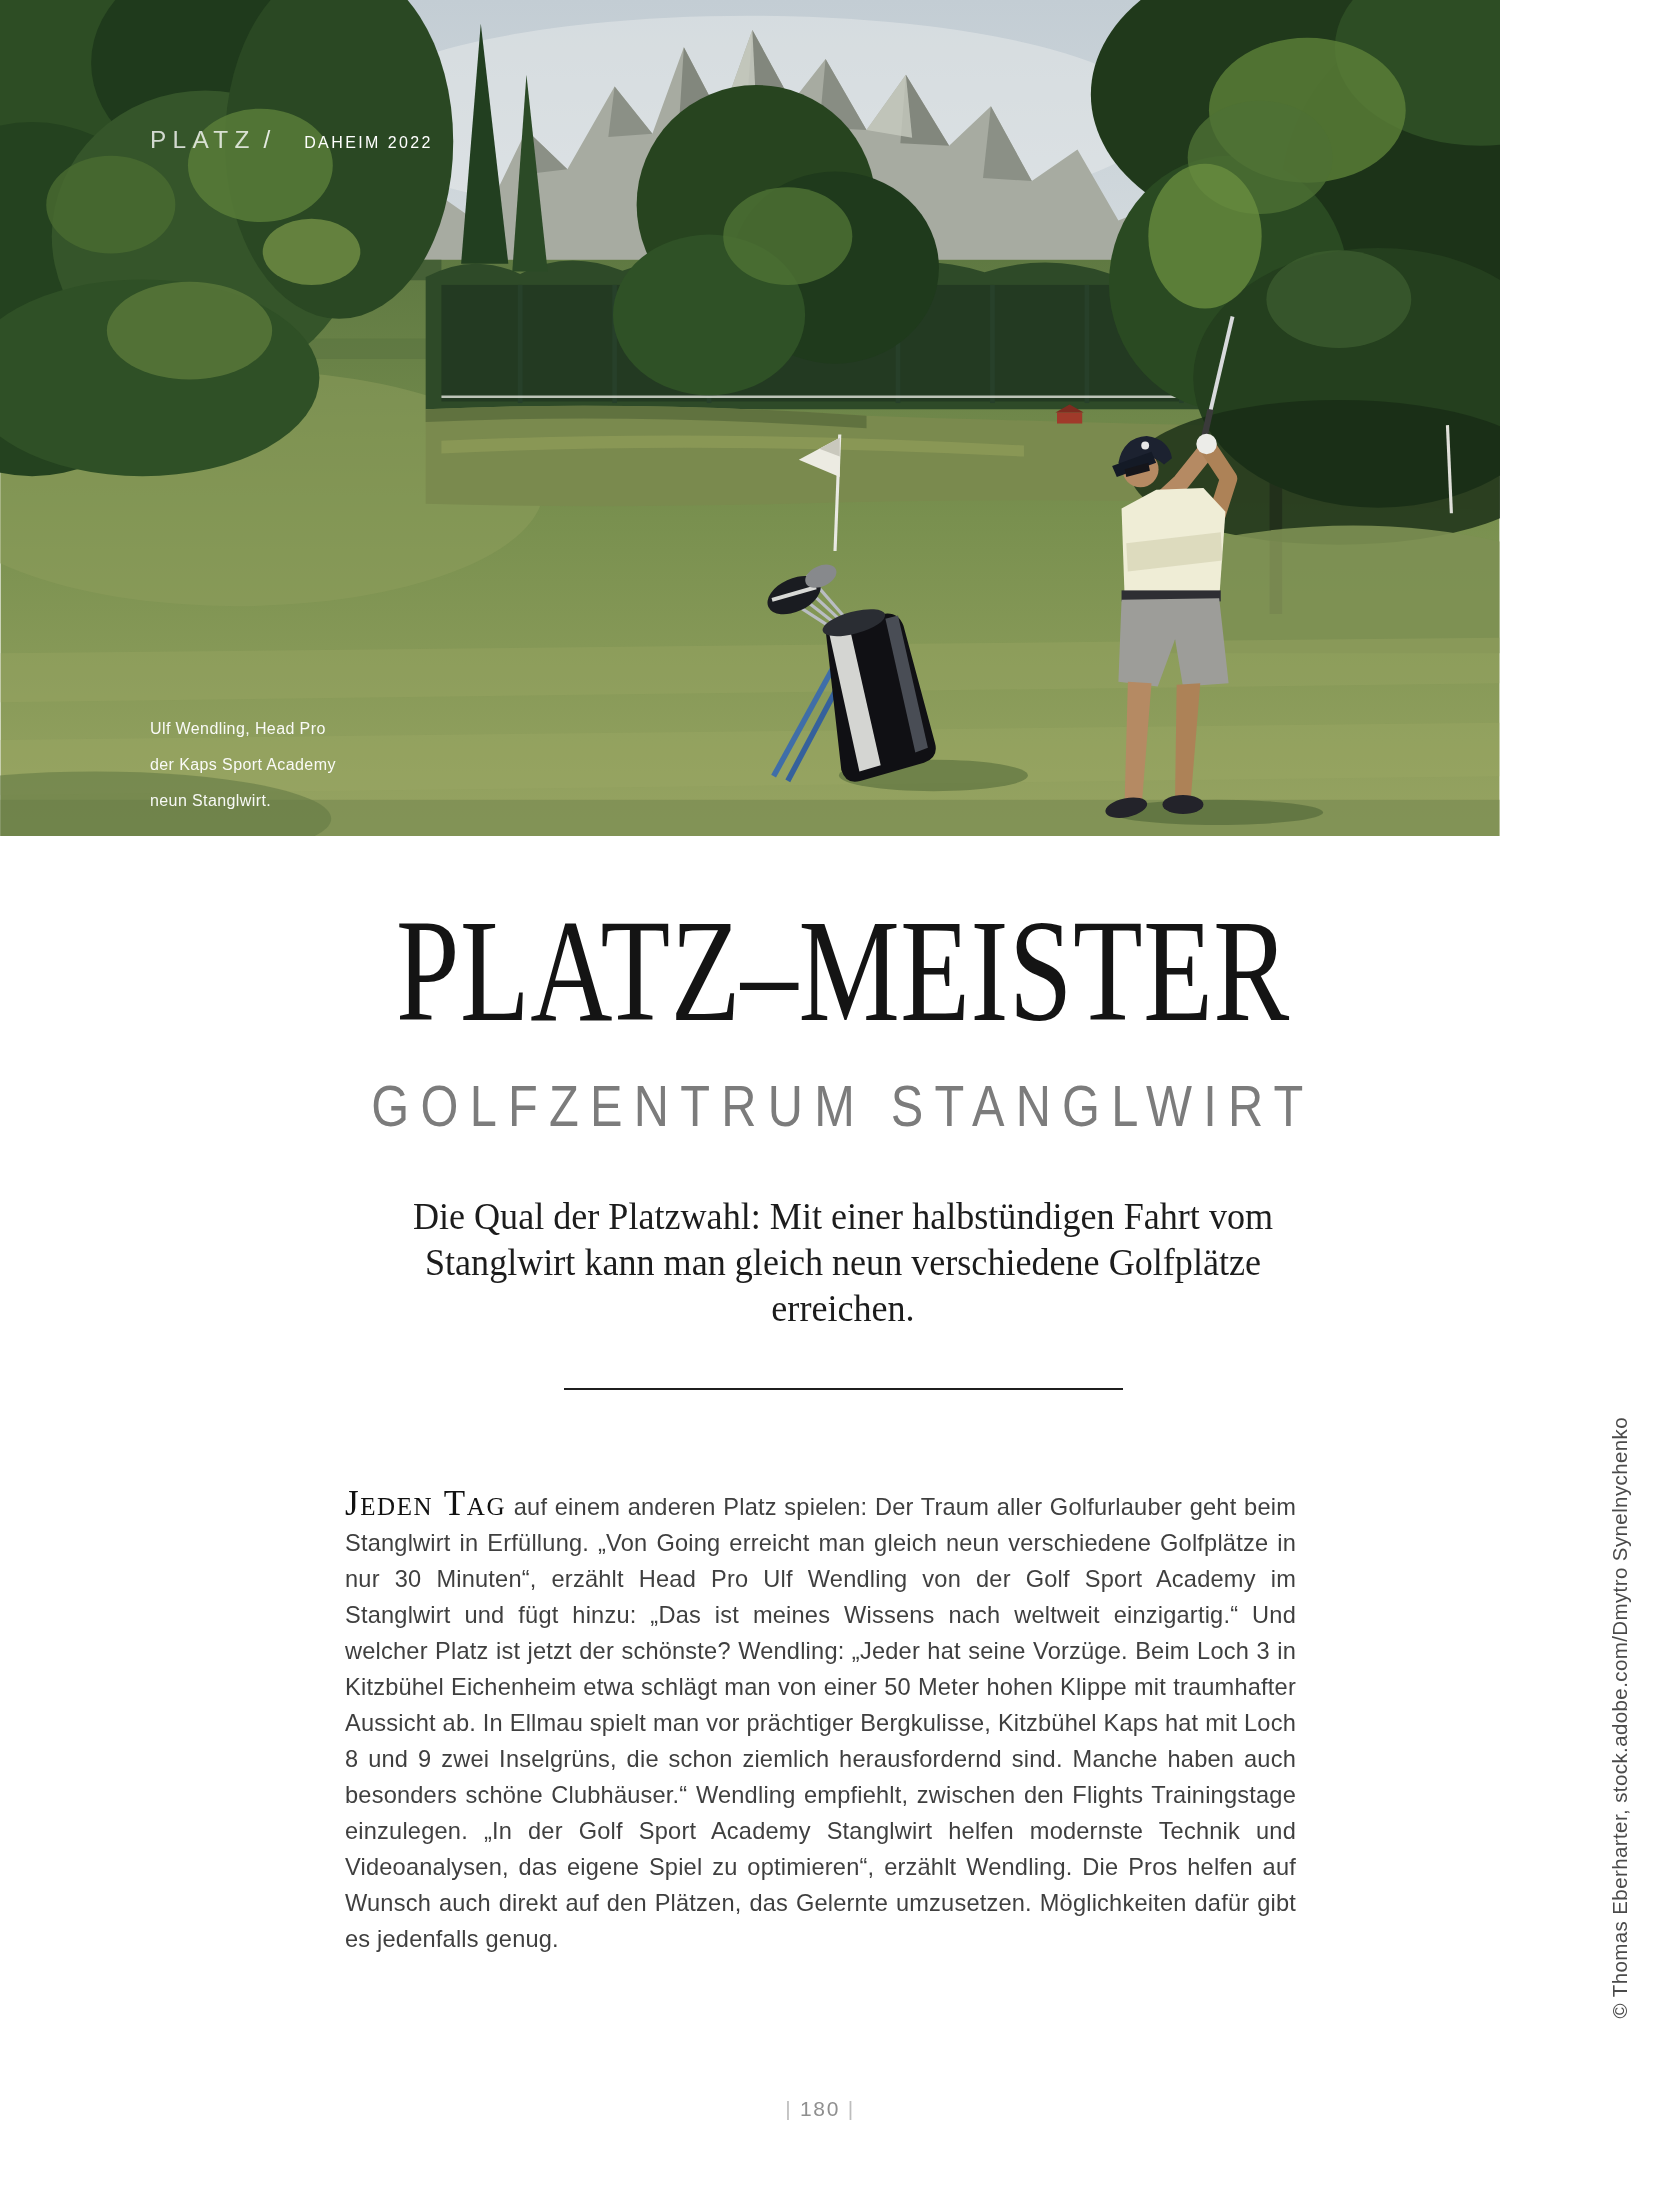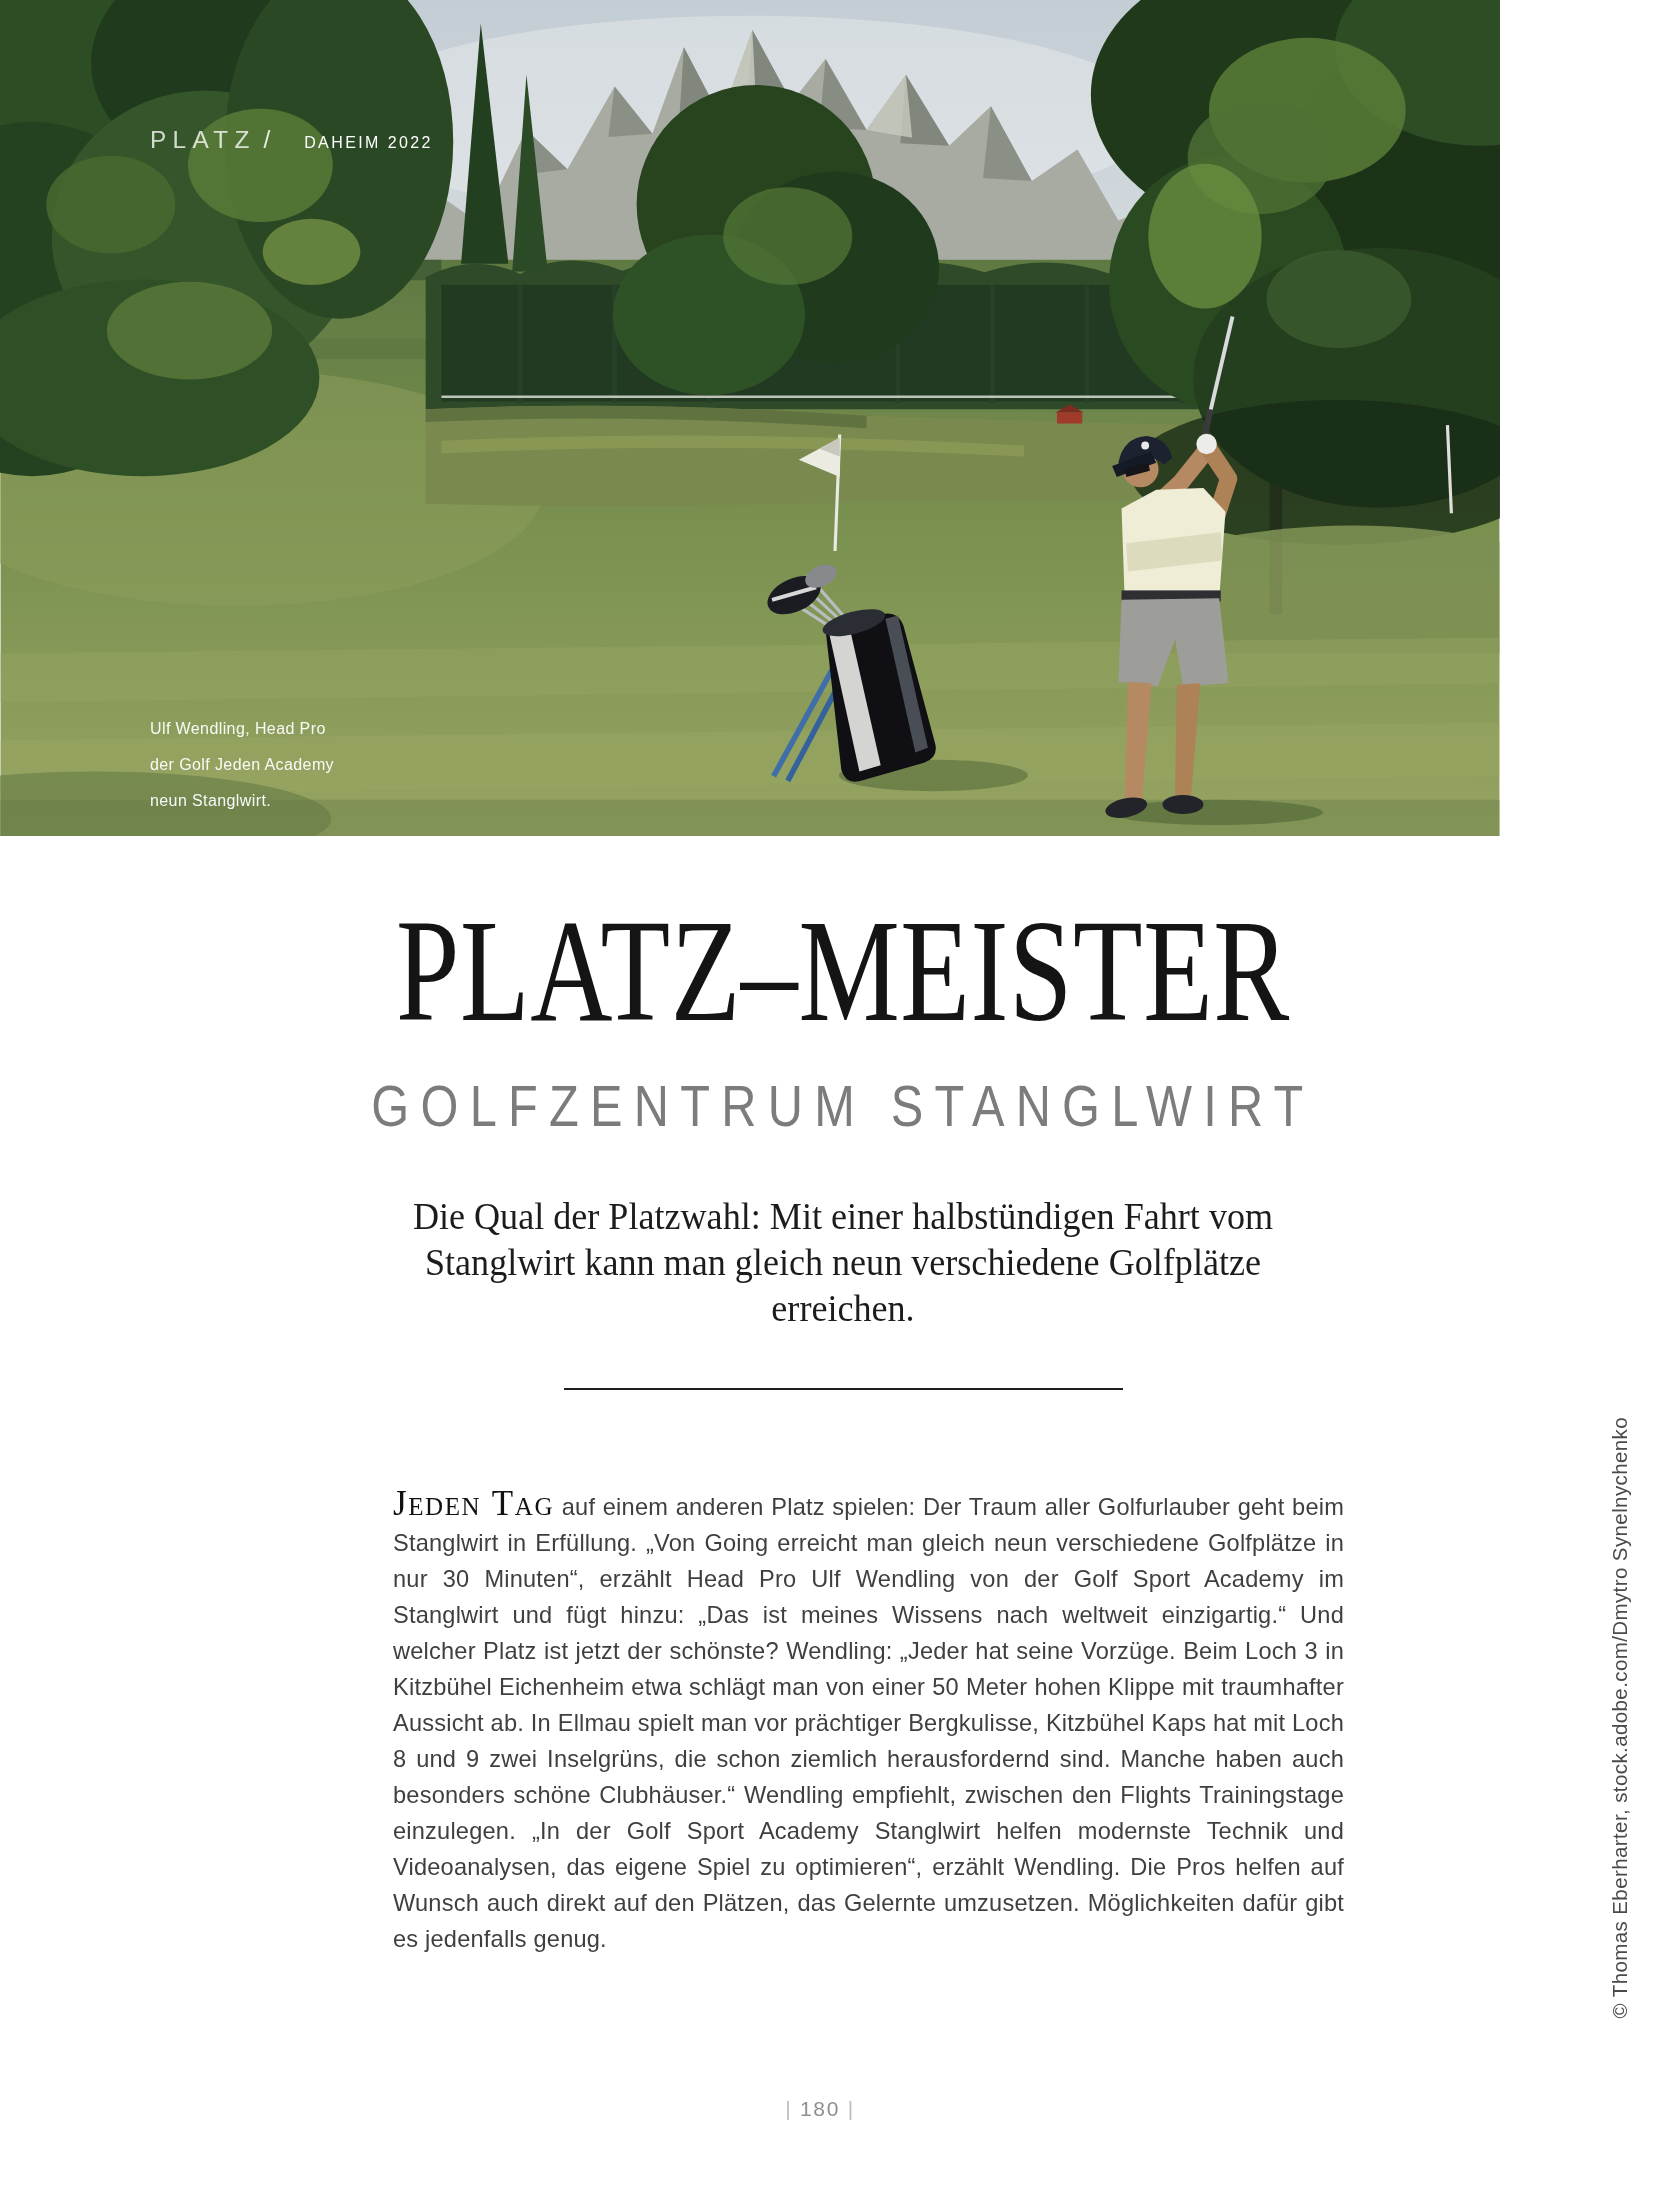--- a/index.html
+++ b/index.html
@@ -34,21 +34,21 @@
   }
   .lead{
     margin:58px auto 0;font-family:"Liberation Serif", serif;color:#1c1c1c;
     font-size:38px;line-height:46px;width:1024px;
     transform:scaleX(0.95);transform-origin:50% 50%;
   }
   .divider{margin:57px auto 0;width:559px;height:1.6px;background:#1f1f1f;}
   
   .article{
     position:absolute;left:345px;top:1462px;width:951px;
-    font-size:23.6px;line-height:36px;color:#3f3f3f;text-align:justify;letter-spacing:0.2px;margin-left:48px;
+    font-size:23.6px;line-height:36px;color:#3f3f3f;text-align:justify;letter-spacing:0.2px;
   }
   .article .leadin{
     font-family:"Liberation Serif", serif;font-variant:small-caps;
     font-size:35px;color:#111;letter-spacing:1.6px;
   }
   
   .credit{
     position:absolute;left:1339px;top:1726px;width:561px;text-align:center;
     transform:rotate(-90deg);transform-origin:center center;
     font-size:20.5px;color:#4a4a4a;letter-spacing:0.4px;font-weight:300;white-space:nowrap;
@@ -219,21 +219,21 @@
       <ellipse cx="1502" cy="1022" rx="26" ry="12" fill="#23232a"></ellipse>
     </g>
   </svg>
 
   <div class="kicker">
     <span class="section">PLATZ</span><span class="sep">/</span><span class="issue">DAHEIM 2022</span>
   </div>
 
   <div class="photo-caption">
     <span>Ulf Wendling, Head Pro</span>
-    <span>der Golf Jeden Academy</span>
+    <span>der Kaps Sport Academy</span>
     <span>neun Stanglwirt.</span>
   </div>
 </div>
 
 <div class="headline-block">
   <h1 class="title">PLATZ–MEISTER</h1>
   <h2 class="subtitle">GOLFZENTRUM STANGLWIRT</h2>
   <p class="lead">Die Qual der Platzwahl: Mit einer halbstündigen Fahrt vom Stanglwirt kann man gleich neun verschiedene Golfplätze erreichen.</p>
   <div class="divider"></div>
 </div>

